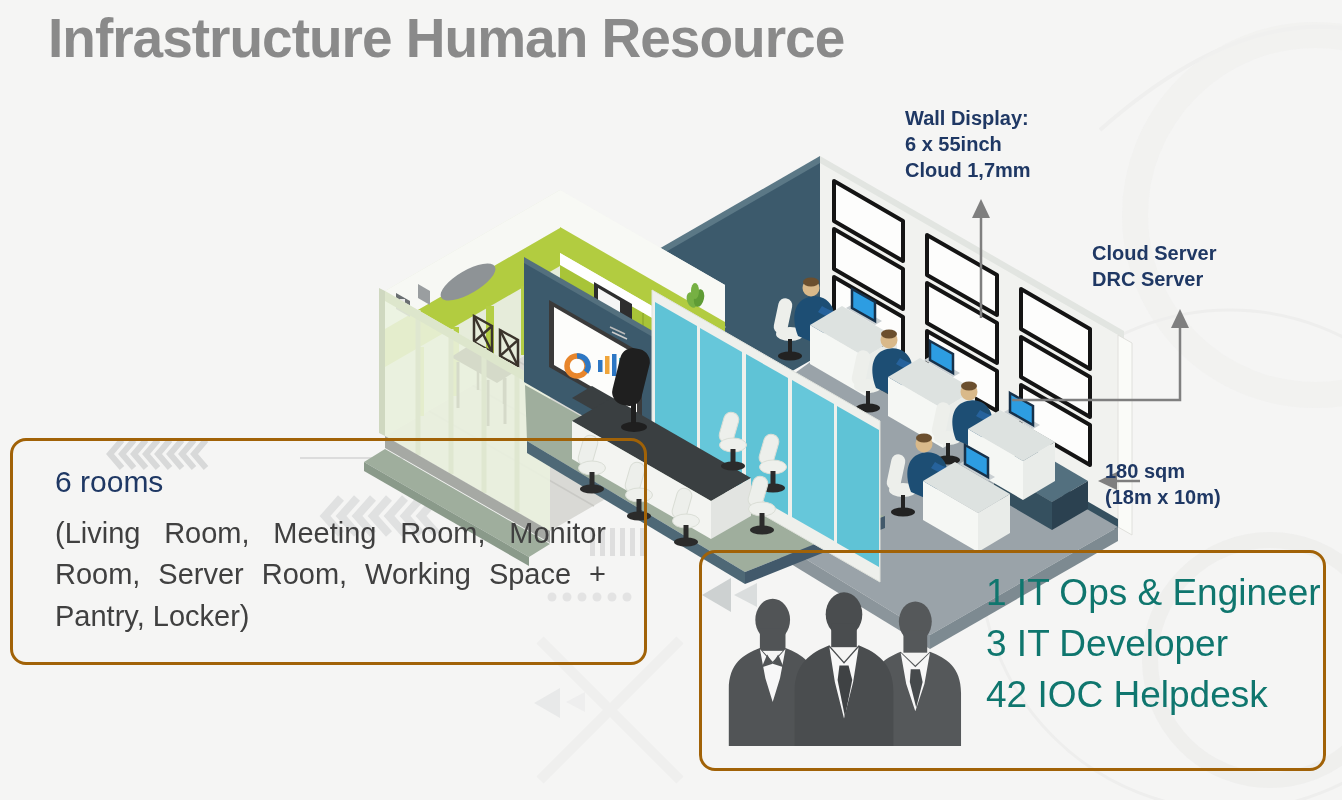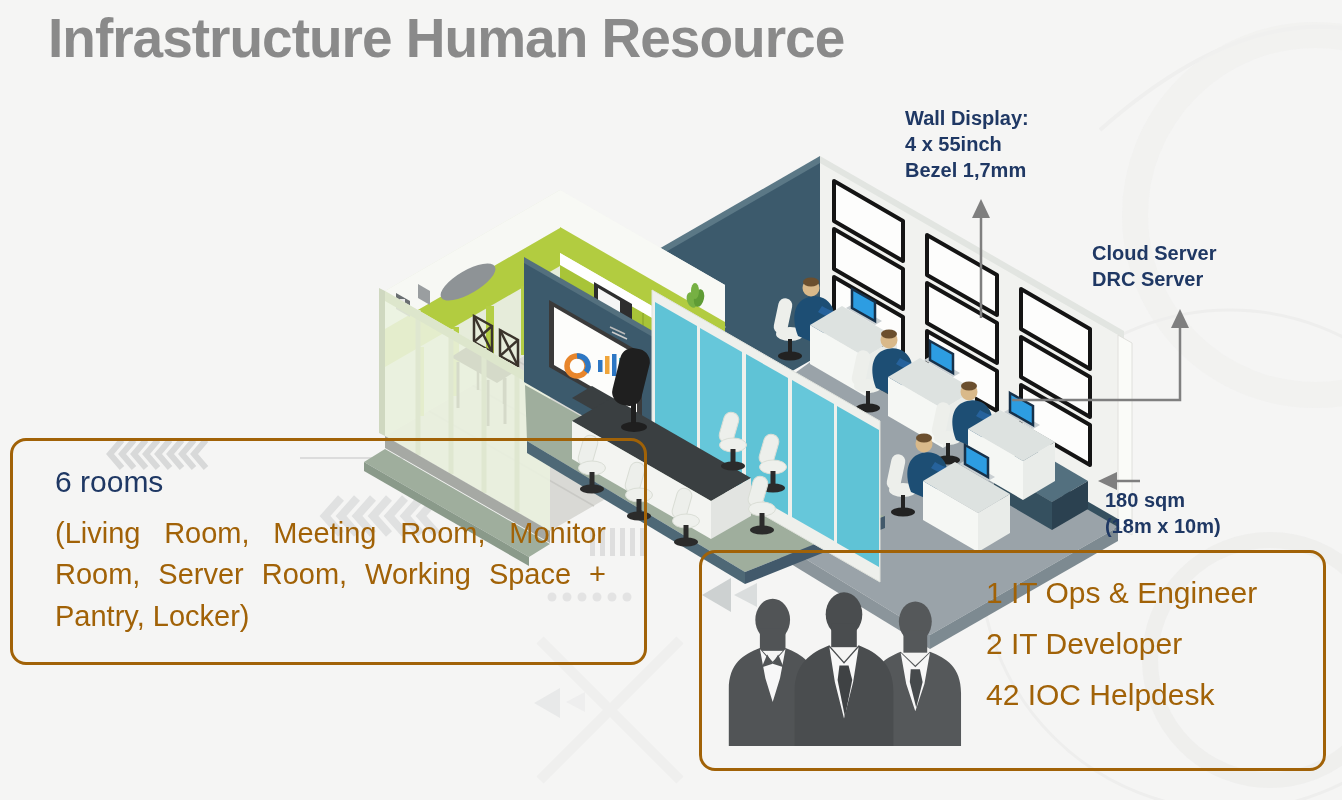--- a/index.html
+++ b/index.html
@@ -15,36 +15,36 @@
     position:absolute;left:48px;top:6px;
     font-size:55px;font-weight:bold;letter-spacing:-1px;
     color:#8a8a8a;white-space:nowrap;
   }
   .callout{
     position:absolute;text-align:left;
     color:#1f3864;font-weight:bold;font-size:20px;line-height:26px;
   }
   .callout-wall{left:905px;top:105px;width:200px;}
   .callout-drc{left:1092px;top:240px;width:180px;}
-  .callout-area{left:1105px;top:458px;width:178px;margin-top:29px;}
+  .callout-area{left:1105px;top:458px;width:178px;}
   .summary-box{
     position:absolute;
     border:3px solid #a16207;border-radius:16px;
     background:transparent;box-sizing:border-box;
   }
   .rooms-box{left:10px;top:438px;width:637px;height:227px;padding:24px 38px 0 42px;}
   .rooms-heading{font-size:30px;color:#1f3864;}
   .rooms-detail{
-    margin-top:14px;font-size:29px;line-height:1.43;color:#a16207;
+    margin-top:14px;font-size:29px;line-height:1.43;color:#404040;
     text-align:justify;text-justify:inter-word;
   }
   .staff-box{left:699px;top:550px;width:627px;height:221px;}
   .staff-people{position:absolute;left:14px;bottom:22px;}
   .staff-list{position:absolute;left:284px;top:14px;}
-  .staff-item{font-size:30px;line-height:51px;color:#a16207;white-space:nowrap;}
+  .staff-item{font-size:37px;line-height:51px;color:#0f766e;white-space:nowrap;}
 </style>
 </head>
 <body>
 
 <div class="slide">
 
   <svg class="scene" viewBox="0 0 1342 800">
     <defs>
 
       <g id="chair">
@@ -327,22 +327,22 @@
         <line x1="1140" y1="481" x2="1114" y2="481"></line>
         <polygon points="1117,472 1117,490 1098,481" stroke="none"></polygon>
       </g>
     </g>
   </svg>
 
   <div class="page-title">Infrastructure Human Resource</div>
 
   <div class="callout callout-wall">
     <div>Wall Display:</div>
-    <div>4 x 55inch</div>
-    <div>Bezel 1,7mm</div>
+    <div>6 x 55inch</div>
+    <div>Cloud 1,7mm</div>
   </div>
   <div class="callout callout-drc">
     <div>Cloud Server</div>
     <div>DRC Server</div>
   </div>
   <div class="callout callout-area">
     <div>180 sqm</div>
     <div>(18m x 10m)</div>
   </div>
 
@@ -374,18 +374,18 @@
       <g fill="#4a4d4f">
         <ellipse cx="140" cy="56" rx="20" ry="24"></ellipse>
         <rect x="126" y="66" width="28" height="26"></rect>
         <path d="M 86,200 L 86,140 C 86,110 104,98 124,90 L 140,108 L 156,90 C 176,98 194,110 194,140 L 194,200 Z"></path>
       </g>
       <path d="M 124,92 L 140,110 L 156,92 L 150,130 L 140,170 L 130,130 Z" fill="#f7f7f7"></path>
       <path d="M 135,112 L 145,112 L 149,128 L 141,168 L 133,128 Z" fill="#3f4244"></path>
     </svg>
     <div class="staff-list">
       <div class="staff-item">1 IT Ops &amp; Engineer</div>
-      <div class="staff-item">2 IT Developer</div>
+      <div class="staff-item">3 IT Developer</div>
       <div class="staff-item">42 IOC Helpdesk</div>
     </div>
   </div>
 
 </div>
 
 </body></html>

